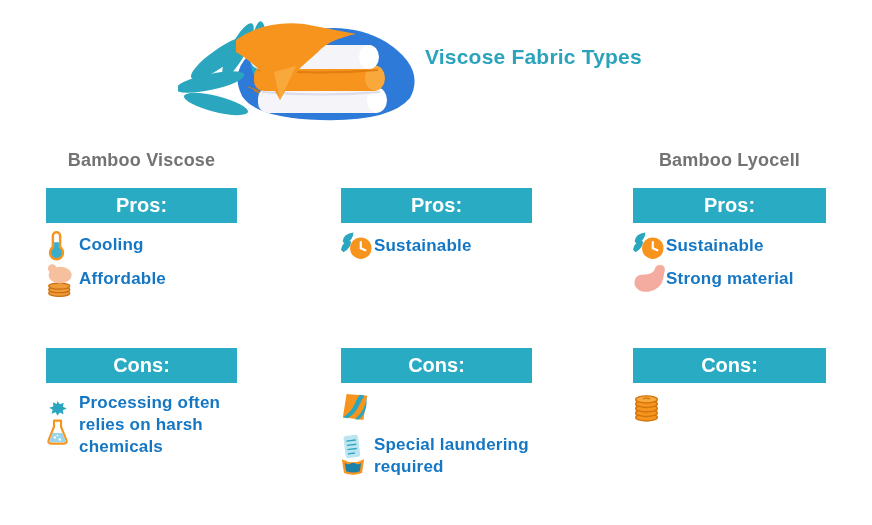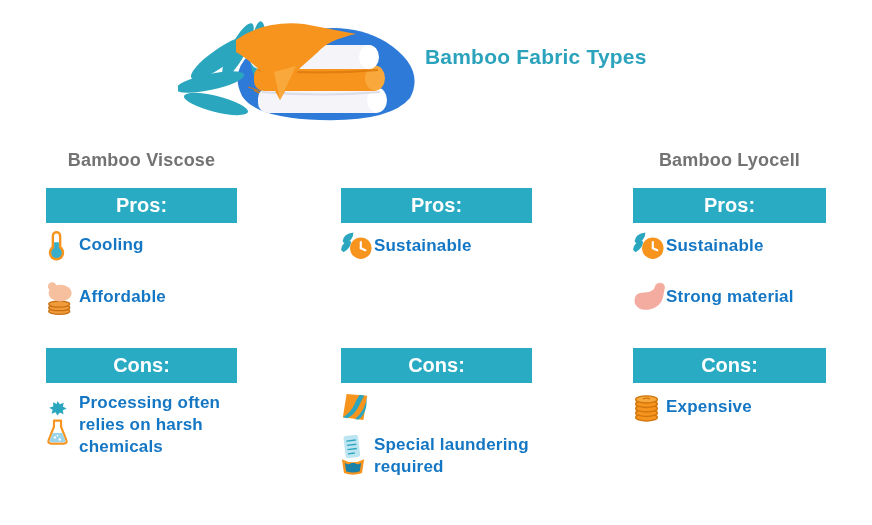--- a/index.html
+++ b/index.html
@@ -22,21 +22,21 @@
     position:absolute;left:0;top:2px;width:100%;text-align:center;
     color:#737373;font-size:18px;font-weight:800;letter-spacing:.2px;white-space:nowrap;
   }
   .banner{
     position:absolute;left:0;width:100%;height:35px;background:#29ABC3;
     color:#ffffff;font-size:20px;font-weight:700;text-align:center;line-height:35px;
   }
   .banner.pros{top:40px;}
   .banner.cons{top:200px;}
   .list{position:absolute;left:0;width:230px;display:flex;flex-direction:column;}
-  .list.pros{top:82px;gap:18px;}
+  .list.pros{top:82px;gap:0;}
   .list.cons{top:244px;gap:10px;}
   .item{display:flex;align-items:center;}
   .item.top{align-items:center;}
   .icon-slot{flex:none;width:33px;display:flex;justify-content:flex-start;}
   .item-label{
     color:#1577C4;font-size:17px;font-weight:800;line-height:1.3;white-space:nowrap;letter-spacing:.2px;
   }
   .item-label.wrap-narrow{white-space:normal;max-width:162px;}
   .item-label.wrap-mid{white-space:normal;max-width:200px;padding-top:2px;}
   svg{display:block;}
@@ -72,21 +72,21 @@
 
       <rect x="72" y="35" width="128" height="24" rx="10" fill="#F4F4F9"></rect>
       <ellipse cx="191" cy="47" rx="10" ry="12" fill="#ffffff"></ellipse>
 
       <path d="M58,30 Q86,10 126,14 L178,24 Q150,30 140,42 L122,58 Q112,72 102,90 L90,68 Q72,50 58,42 Z" fill="#F7941E"></path>
       <path d="M102,90 L96,62 L118,56 Z" fill="#F9A93C"></path>
     </svg>
   </div>
 
   <div class="title">
-    <div>Bamboo Fabric Types</div>
+    <div>Viscose Fabric Types</div>
   </div>
 
   <div class="column col-1">
     <div class="col-title">Bamboo Viscose</div>
     <div class="banner pros">Pros:</div>
 
     <div class="list pros">
       <div class="item">
         <span class="icon-slot">
           <svg viewBox="0 0 26 38" width="21" height="31">
@@ -215,18 +215,17 @@
             <g fill="#F7941E" stroke="#D0760F" stroke-width="1.5">
               <ellipse cx="15" cy="28" rx="12" ry="4"></ellipse>
               <ellipse cx="15" cy="23" rx="12" ry="4"></ellipse>
               <ellipse cx="15" cy="18" rx="12" ry="4"></ellipse>
               <ellipse cx="15" cy="13" rx="12" ry="4"></ellipse>
               <ellipse cx="15" cy="8" rx="12" ry="4" fill="#F9A93C"></ellipse>
             </g>
             <path d="M11,7.5 q4,-1.6 8,0" stroke="#D0760F" stroke-width="1.4" fill="none"></path>
           </svg>
         </span>
-        <span class="item-label">Expensive</span>
       </div>
     </div>
   </div>
 
 </div>
 
 </body></html>

